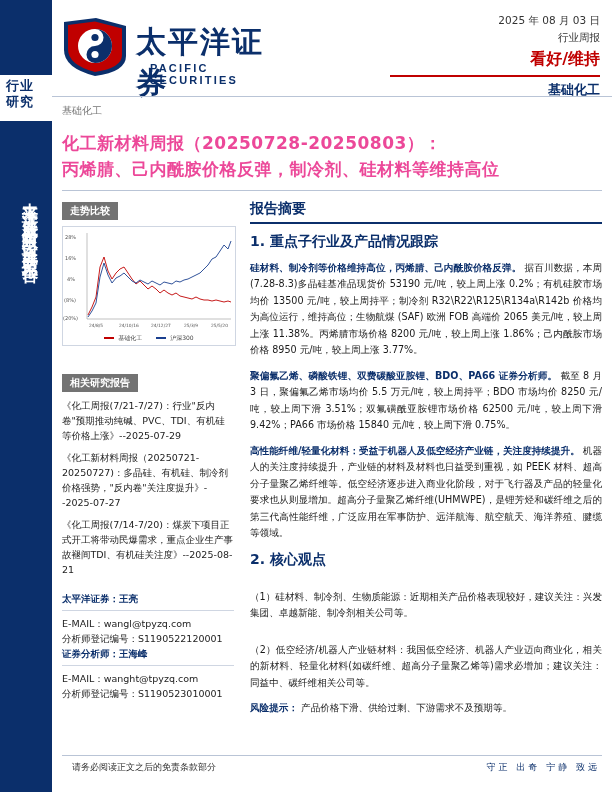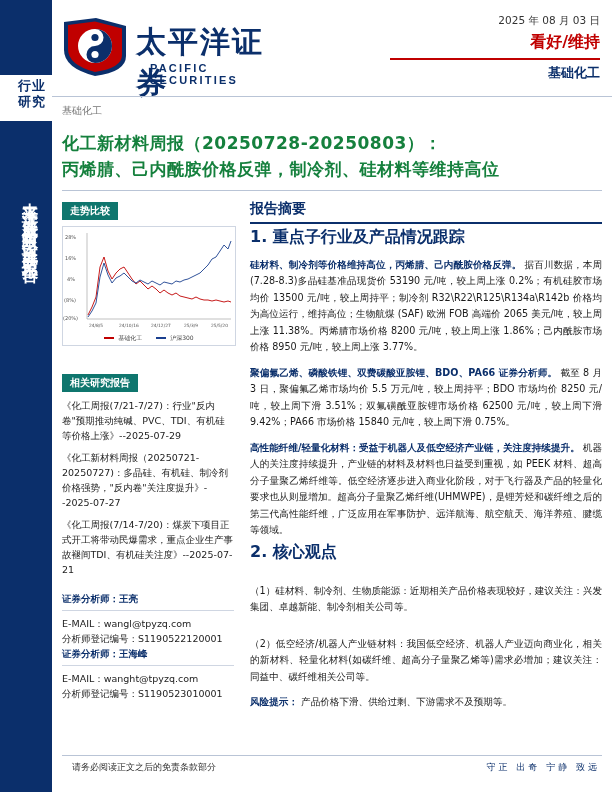--- a/index.html
+++ b/index.html
@@ -18,21 +18,21 @@
     position:absolute;left:0;top:0;width:52px;height:792px;
     background:#0b2f6b;
   }
   .leftband .bandtop{
     position:absolute;top:75px;left:0;width:52px;height:46px;
     background:#ffffff;
   }
   .band-label{
     position:absolute;top:78px;left:6px;width:40px;
     font-size:13px;color:#0b2f6b;font-weight:bold;
-    letter-spacing:1px;line-height:16px;text-align:right;
+    letter-spacing:1px;line-height:16px;text-align:left;
     font-family:"DejaVu Sans", sans-serif;
   }
   .band-vertical{
     position:absolute;left:12px;top:190px;width:28px;
     color:#ffffff;font-size:16px;font-weight:bold;
     writing-mode:vertical-rl;text-orientation:upright;
     letter-spacing:4px;
     font-family:"DejaVu Sans", sans-serif;
   }
 
@@ -58,29 +58,29 @@
   .hdr-rating{font-size:16px;color:#c00000;margin-top:4px;font-weight:bold;font-family:"DejaVu Sans", sans-serif;}
   .hdr-rule{height:2px;background:#c00000;margin:5px 0 4px auto;width:210px;}
   .hdr-industry{font-size:13px;color:#0b2f6b;font-weight:bold;font-family:"DejaVu Sans", sans-serif;}
 
   .head-sep{position:absolute;left:52px;top:96px;width:560px;height:1px;background:#b9c4d6;}
 
   
   .titleblock{position:absolute;left:62px;top:104px;width:540px;}
   .sub-tag{font-size:10px;color:#777;font-family:"DejaVu Sans", sans-serif;}
   .doc-title{
-    margin-top:12px;font-size:17px;font-weight:bold;color:#15803d;
+    margin-top:12px;font-size:17px;font-weight:bold;color:#ec4899;
     letter-spacing:0.5px;line-height:26px;font-family:"DejaVu Sans", sans-serif;
   }
   .title-rule{margin-top:8px;height:1px;background:#b9c4d6;width:540px;}
 
   
   .leftcol{position:absolute;left:62px;top:200px;width:172px;}
   .sec-head{
-    display:inline-block;background:#0f766e;color:#fff;
+    display:inline-block;background:#737373;color:#fff;
     font-size:10px;padding:2px 8px;font-weight:bold;
     font-family:"DejaVu Sans", sans-serif;
   }
   .chart-box{
     margin-top:6px;width:172px;height:118px;border:1px solid #cfd6e2;
     background:#fff;position:relative;
   }
   .chart-legend{
     position:absolute;bottom:2px;left:0;width:100%;text-align:center;
     font-size:6px;color:#444;font-family:"DejaVu Sans", sans-serif;
@@ -99,21 +99,21 @@
   .analyst .a-sep{height:1px;background:#cfd6e2;margin:4px 0 5px;}
 
   
   .rightcol{position:absolute;left:250px;top:200px;width:352px;}
   .abs-title{font-size:14px;font-weight:bold;color:#0b2f6b;
     font-family:"DejaVu Sans", sans-serif;}
   .abs-rule{height:1.5px;background:#0b2f6b;margin-top:4px;width:352px;}
   .para{font-size:9.6px;line-height:16.5px;color:#1a1a1a;margin-top:9px;
     text-align:justify;font-family:"DejaVu Sans", sans-serif;}
   .b-blue{color:#0b2f6b;font-weight:bold;}
-  .h-num{font-size:16px;font-weight:bold;color:#0b2f6b;margin-top:3px;
+  .h-num{font-size:14px;font-weight:bold;color:#0b2f6b;margin-top:9px;
     font-family:"DejaVu Sans", sans-serif;}
   .bullet{font-size:9.6px;line-height:16.5px;margin-top:20px;color:#1a1a1a;
     font-family:"DejaVu Sans", sans-serif;text-align:justify;}
 
   
   .foot-rule{position:absolute;left:62px;bottom:36px;width:540px;height:1px;background:#b9c4d6;}
   .foot-left{position:absolute;left:72px;bottom:18px;font-size:9px;color:#333;
     font-family:"DejaVu Sans", sans-serif;}
   .foot-right{position:absolute;right:12px;bottom:18px;font-size:9px;color:#0b2f6b;
     letter-spacing:3px;font-family:"DejaVu Sans", sans-serif;margin-left:48px;}
@@ -138,20 +138,21 @@
         <path d="M33 13 a17 17 0 0 1 0 34 a8.5 8.5 0 0 1 0 -17 a8.5 8.5 0 0 0 0 -17 z" fill="#0b2f6b"></path>
         <circle cx="33" cy="21.5" r="3.6" fill="#0b2f6b"></circle>
         <circle cx="33" cy="38.5" r="3.6" fill="#ffffff"></circle>
       </svg>
       <div class="logo-cn">太平洋证券</div>
       <div class="logo-en">PACIFIC SECURITIES</div>
     </div>
 
     <div class="hdr-right">
       <div class="hdr-date">2025 年 08 月 03 日</div>
+      <div class="hdr-type">行业周报</div>
       <div class="hdr-rating">看好/维持</div>
       <div class="hdr-rule"></div>
       <div class="hdr-industry">基础化工</div>
     </div>
   </div>
   <div class="head-sep"></div>
 
   <div class="titleblock">
     <div class="sub-tag">基础化工</div>
     <div class="doc-title">
@@ -191,26 +192,26 @@
           <span>沪深300</span>
         </span>
       </div>
     </div>
 
     <div class="reports">
       <div class="sec-head">相关研究报告</div>
       <div class="rep-list">
         <div class="rep-item">《化工周报(7/21-7/27)：行业"反内卷"预期推动纯碱、PVC、TDI、有机硅等价格上涨》--2025-07-29</div>
         <div class="rep-item">《化工新材料周报（20250721-20250727)：多晶硅、有机硅、制冷剂价格强势，"反内卷"关注度提升》--2025-07-27</div>
-        <div class="rep-item">《化工周报(7/14-7/20)：煤炭下项目正式开工将带动民爆需求，重点企业生产事故褪间TDI、有机硅关注度》--2025-07-21</div>
+        <div class="rep-item">《化工周报(7/14-7/20)：煤炭下项目正式开工将带动民爆需求，重点企业生产事故褪间TDI、有机硅关注度》--2025-08-21</div>
       </div>
     </div>
 
     <div class="analyst">
-      <div class="a-title">证券分析师：王亮</div>
+      <div class="a-title">太平洋证券：王亮</div>
       <div class="a-sep"></div>
       <div>E-MAIL：wangl@tpyzq.com</div>
       <div>分析师登记编号：S1190522120001</div>
       <div class="a-title" style="margin-top:0">证券分析师：王海峰</div>
       <div class="a-sep"></div>
       <div>E-MAIL：wanght@tpyzq.com</div>
       <div>分析师登记编号：S1190523010001</div>
     </div>
   </div>
 

